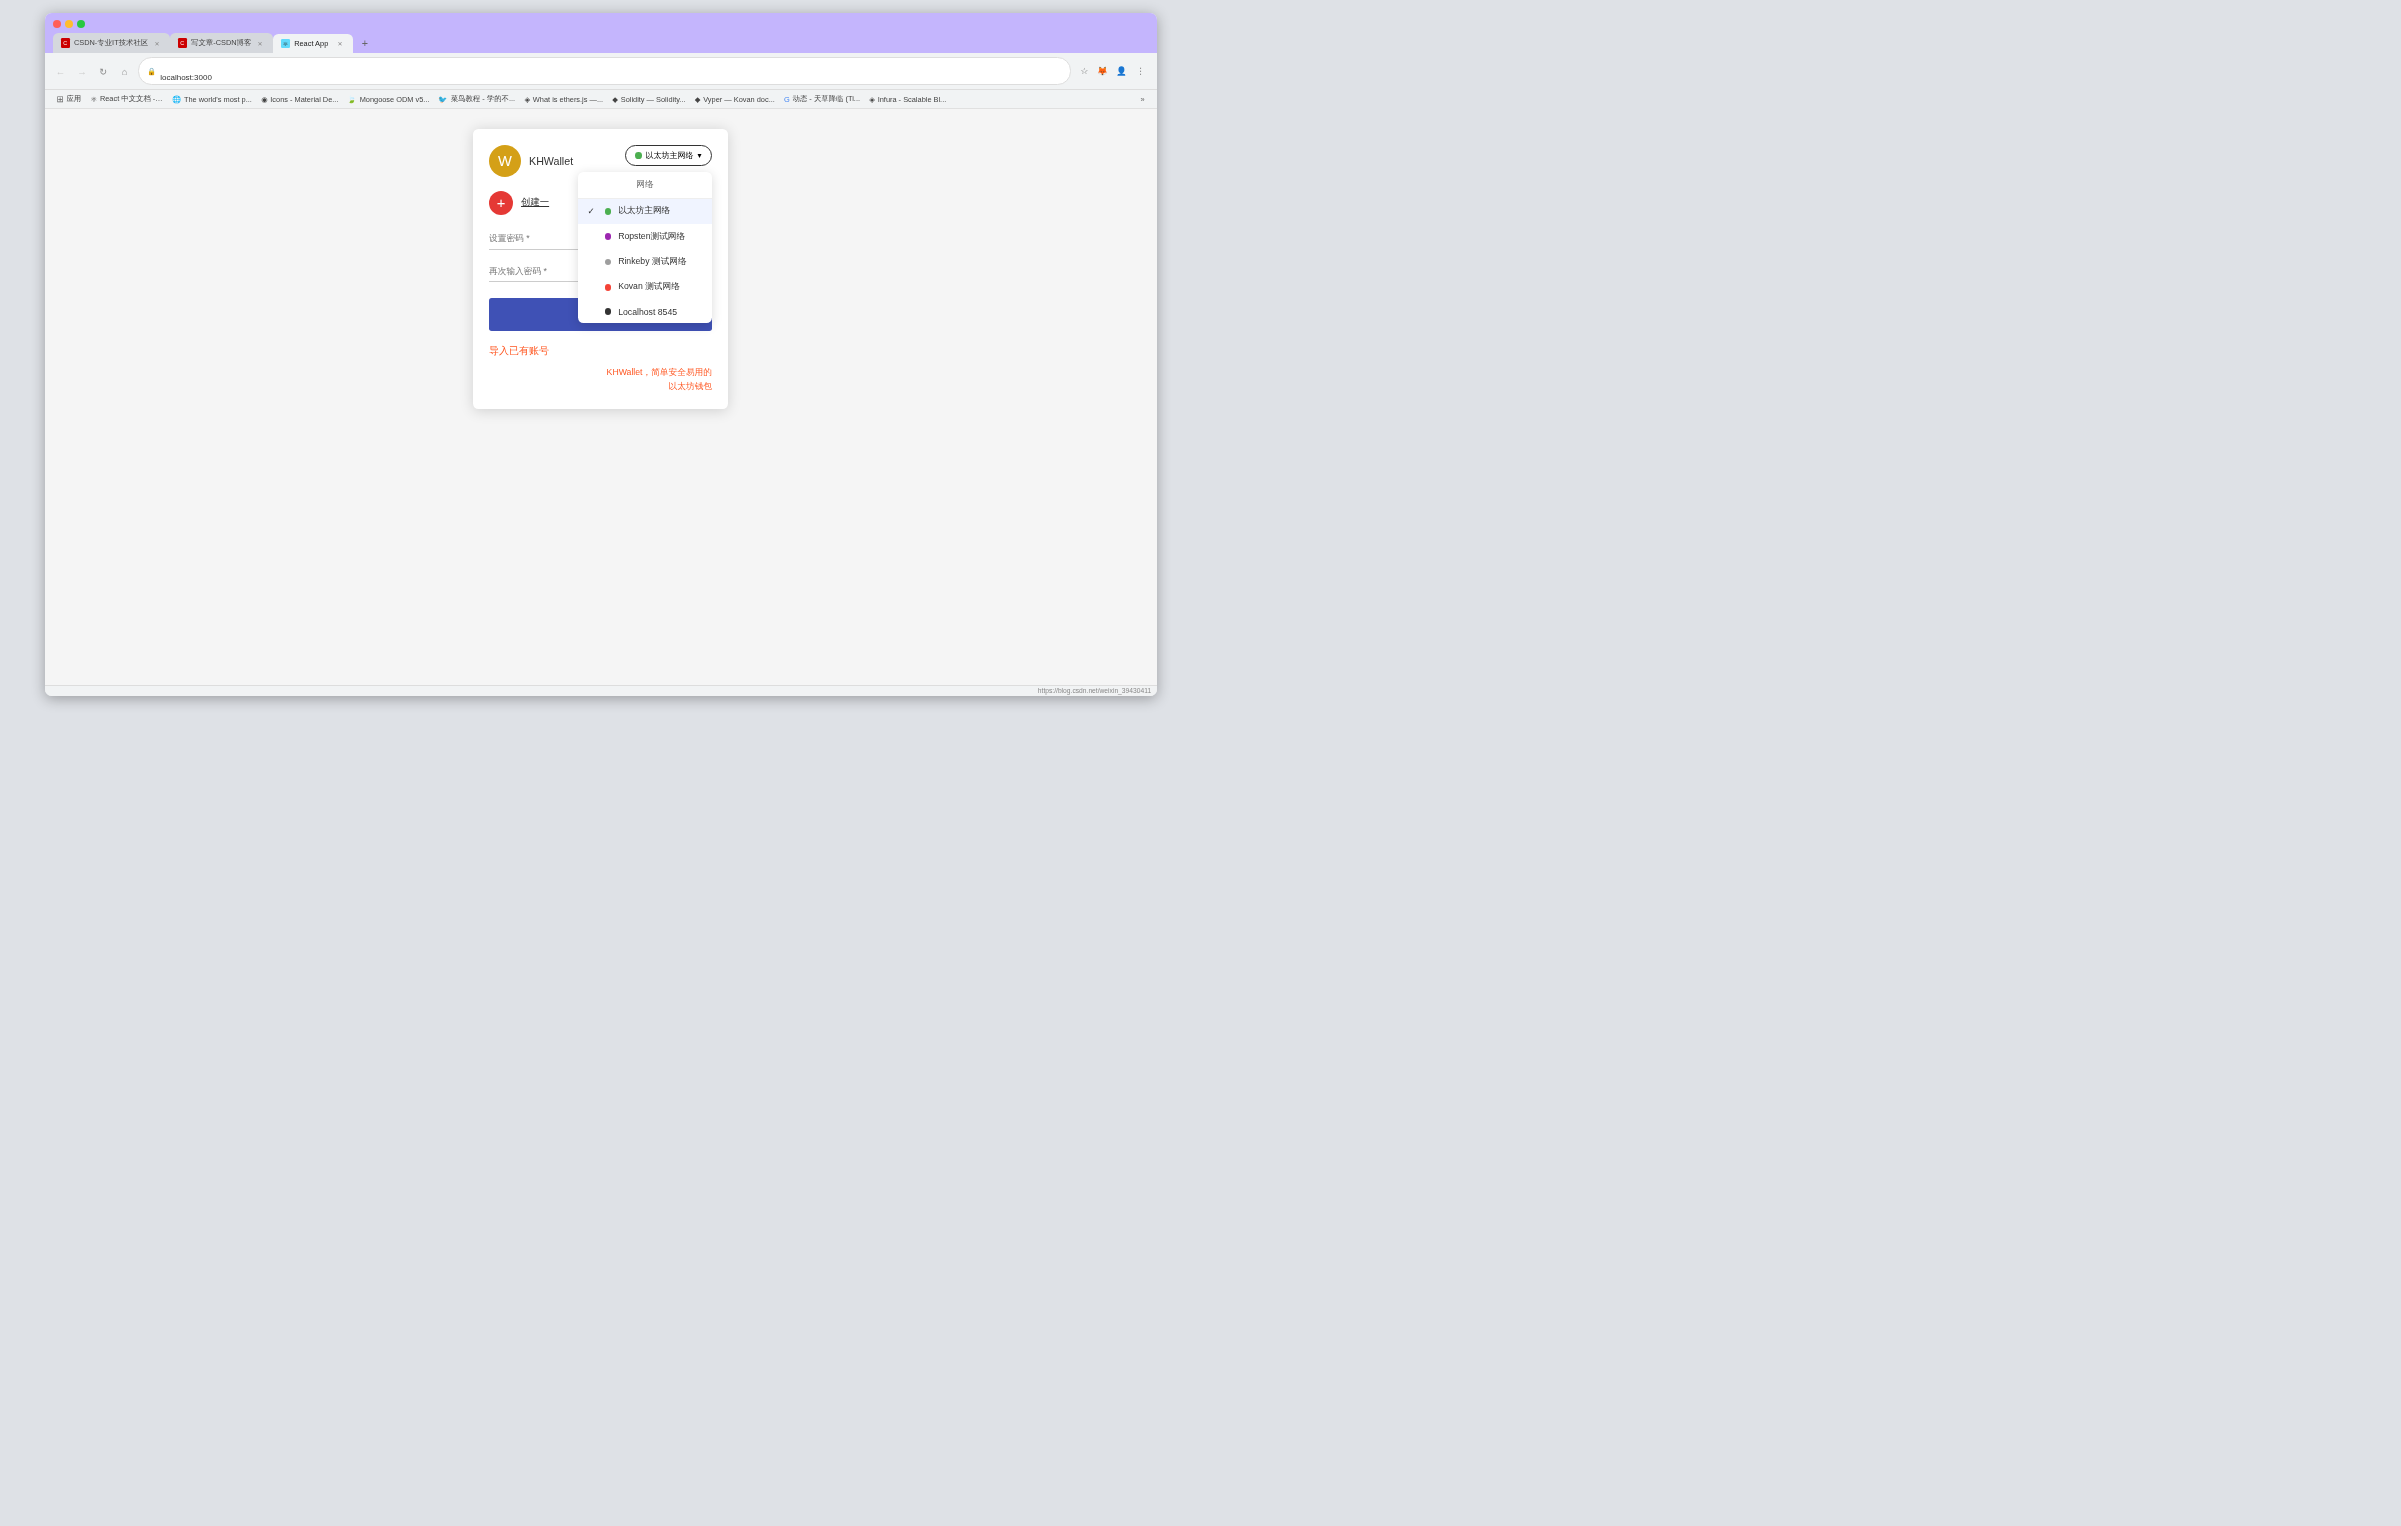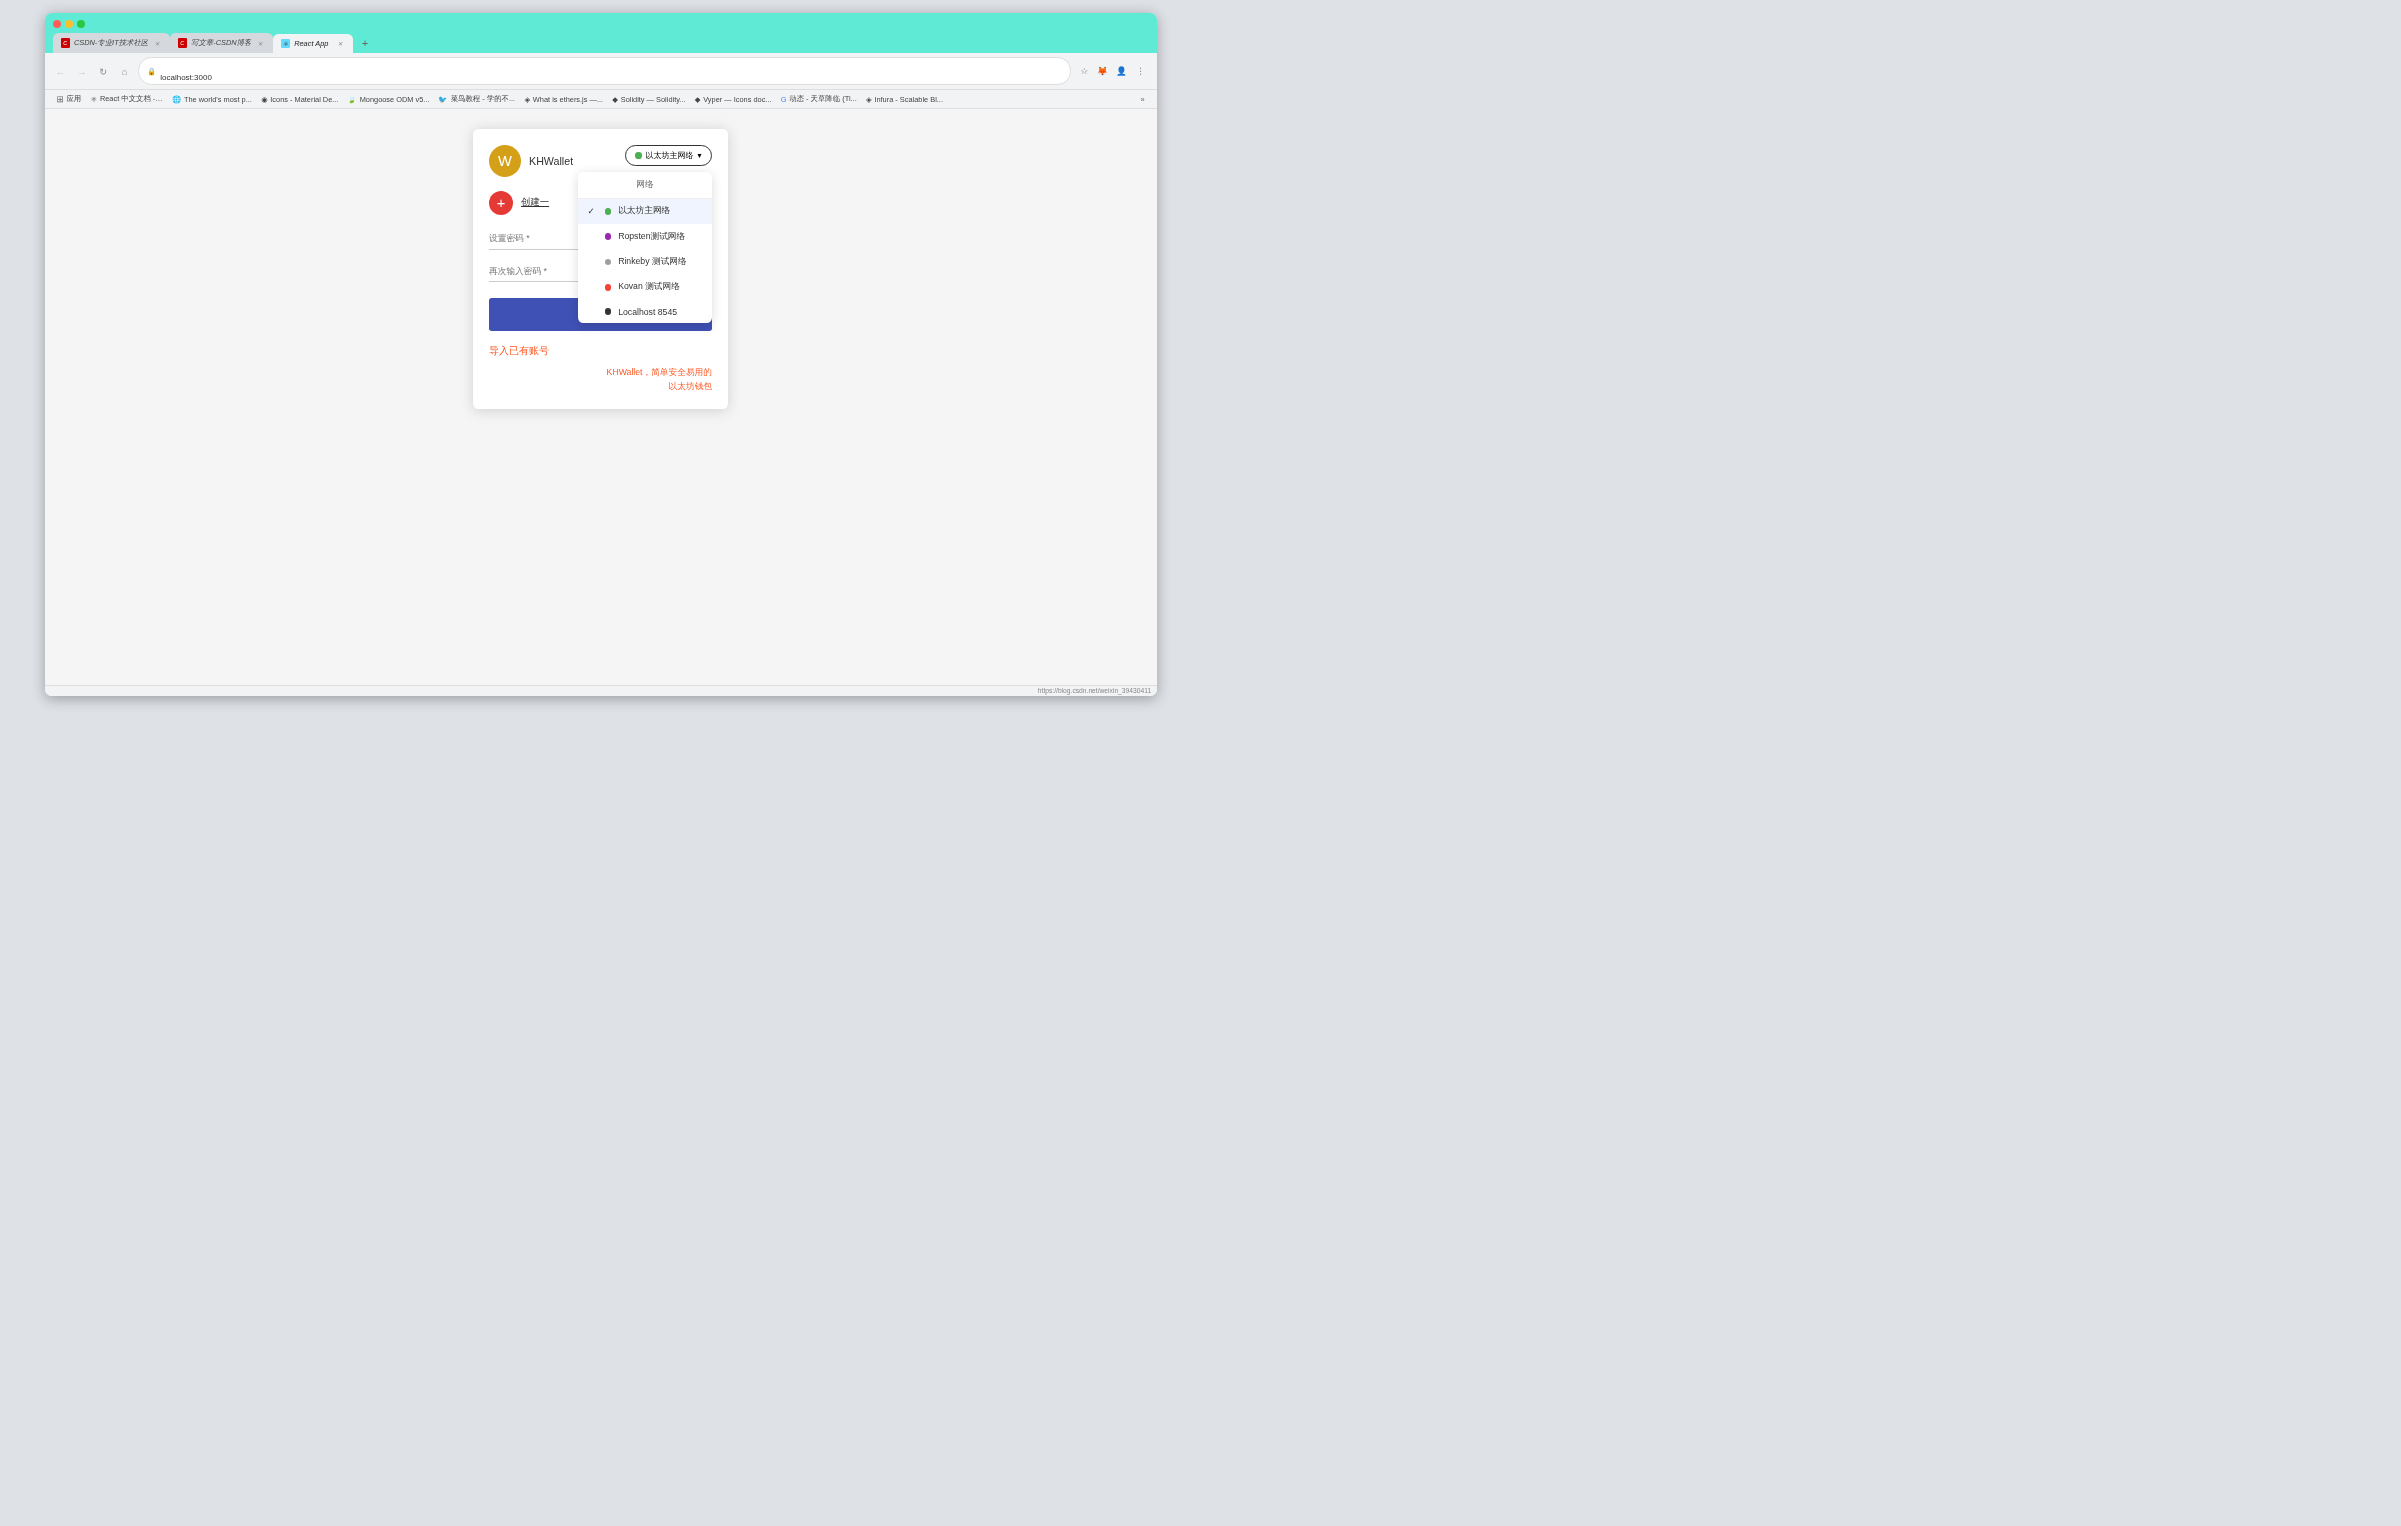--- a/index.html
+++ b/index.html
@@ -16,23 +16,22 @@
       width: 1112px;
       margin: 13.4px auto;
       background: #f1f3f4;
       border-radius: 6.7px;
       box-shadow: 0 2.7px 13.4px rgba(0,0,0,0.3);
       overflow: hidden;
     }
 
     
     .title-bar {
-      background: #5eead4;
+      background: #c4b5fd;
       padding: 6.7px 8px 0;
-      font-style: italic;
     }
 
     .window-controls {
       display: flex;
       gap: 4px;
       margin-bottom: 5.4px;
     }
     .dot {
       width: 8px; height: 8px; border-radius: 50%;
       cursor: pointer;
@@ -445,21 +444,21 @@
     <div class="bookmark-item">
       <span>◈</span>
       <span>What is ethers.js —...</span>
     </div>
     <div class="bookmark-item">
       <span>◆</span>
       <span>Solidity — Solidity...</span>
     </div>
     <div class="bookmark-item">
       <span>◆</span>
-      <span>Vyper — Icons doc...</span>
+      <span>Vyper — Kovan doc...</span>
     </div>
     <div class="bookmark-item">
       <span style="color:#4285f4;">G</span>
       <span>动态 - 天草降临 (Ti...</span>
     </div>
     <div class="bookmark-item">
       <span>◈</span>
       <span>Infura - Scalable Bl...</span>
     </div>
     <div class="bookmarks-more">»</div>

